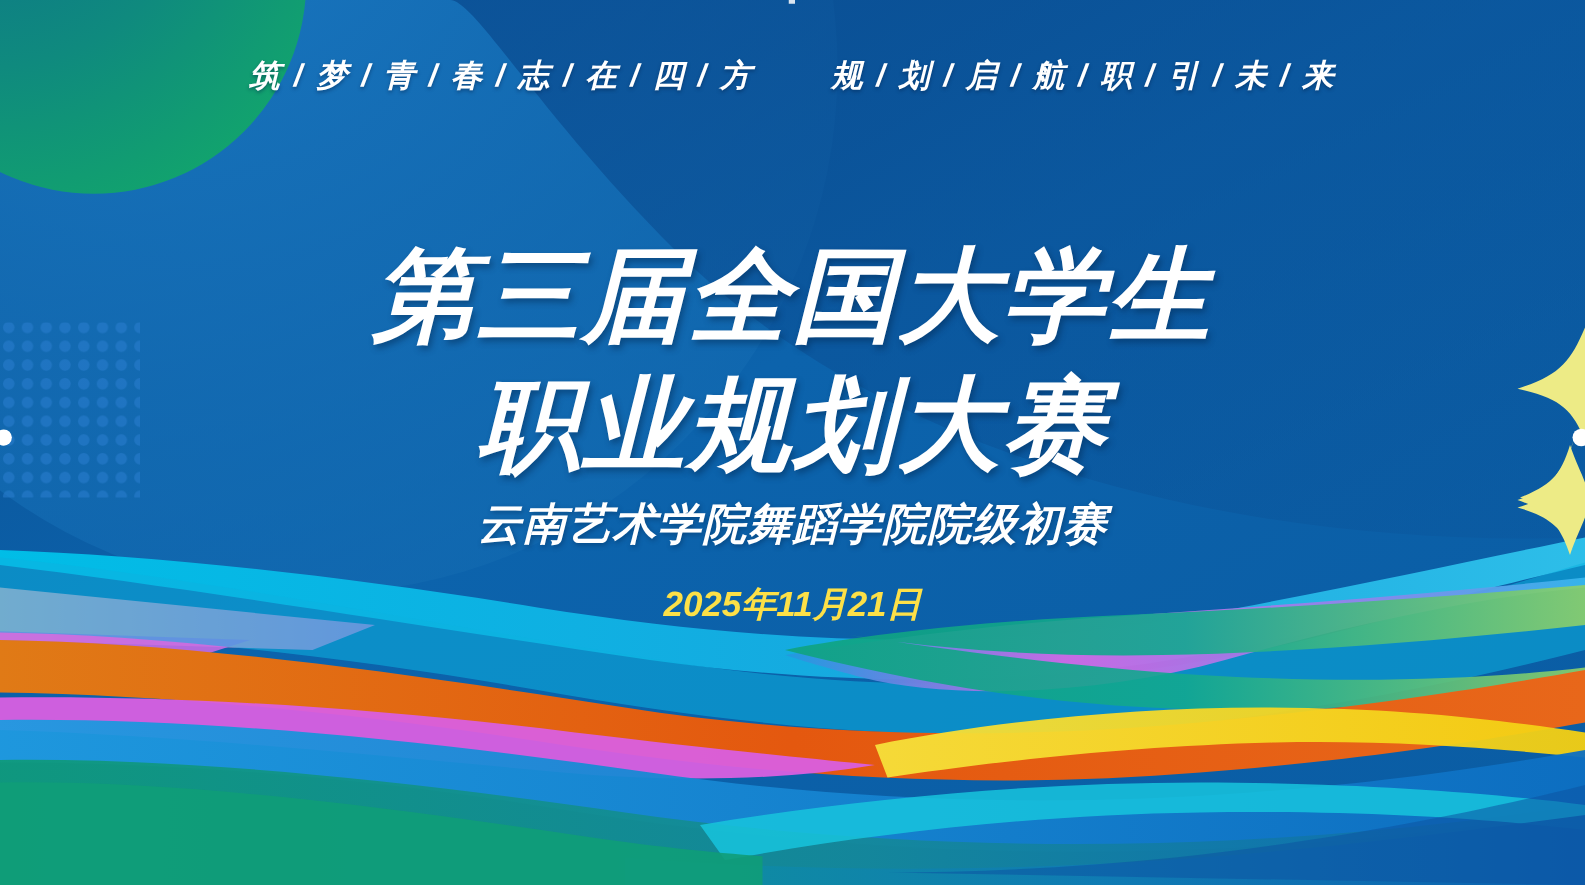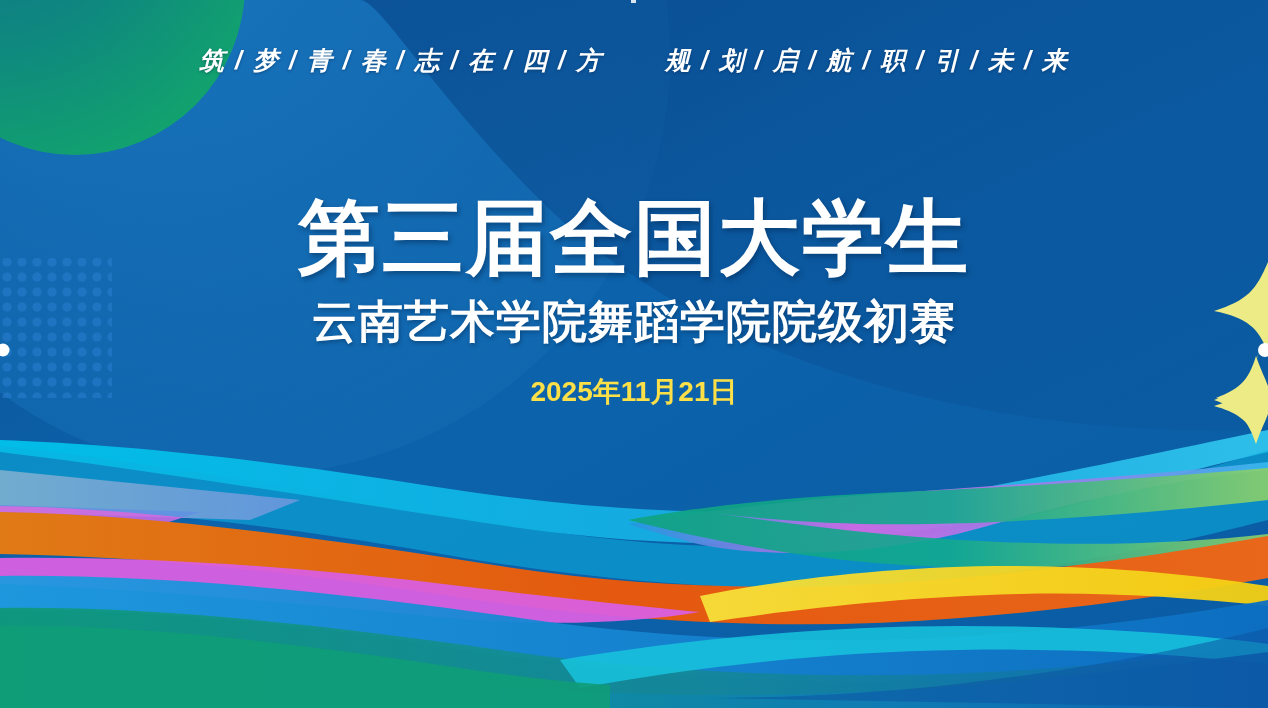--- a/index.html
+++ b/index.html
@@ -34,35 +34,36 @@
     text-shadow:0 1px 3px rgba(0,30,70,.45);
   }
 
   
   .title-block{
     position:absolute;
     left:0;top:186px;
     width:1268px;
     text-align:center;
     z-index:40;
+    font-style:italic;
   }
   .title-line{
     color:#ffffff;
     font-weight:900;
     font-size:82px;
     line-height:1.26;
     letter-spacing:2px;
     text-shadow:2px 3px 5px rgba(2,38,78,.45);
     white-space:nowrap;
   }
   .subtitle{
     margin-top:6px;
     color:#ffffff;
     font-weight:900;
-    font-size:45px;
+    font-size:35px;
     letter-spacing:1px;
     line-height:1.2;
     text-shadow:1px 2px 4px rgba(2,38,78,.45);
     white-space:nowrap;
   }
   .date-line{
     margin-top:24px;
     color:#fde047;
     font-weight:700;
     font-size:28px;
@@ -241,17 +242,18 @@
     <circle cx="3" cy="350" r="6.5" fill="#ffffff"></circle>
   </svg>
 
   <div class="slogan-row">
     <div class="slogan">筑 / 梦 / 青 / 春 / 志 / 在 / 四 / 方</div>
     <div class="slogan">规 / 划 / 启 / 航 / 职 / 引 / 未 / 来</div>
   </div>
 
   <div class="title-block">
     <div class="title-line">第三届全国大学生</div>
+    <div class="title-line">职业规划大赛</div>
     <div class="subtitle">云南艺术学院舞蹈学院院级初赛</div>
     <div class="date-line">2025年11月21日</div>
   </div>
 
 </div>
 
 </body></html>

